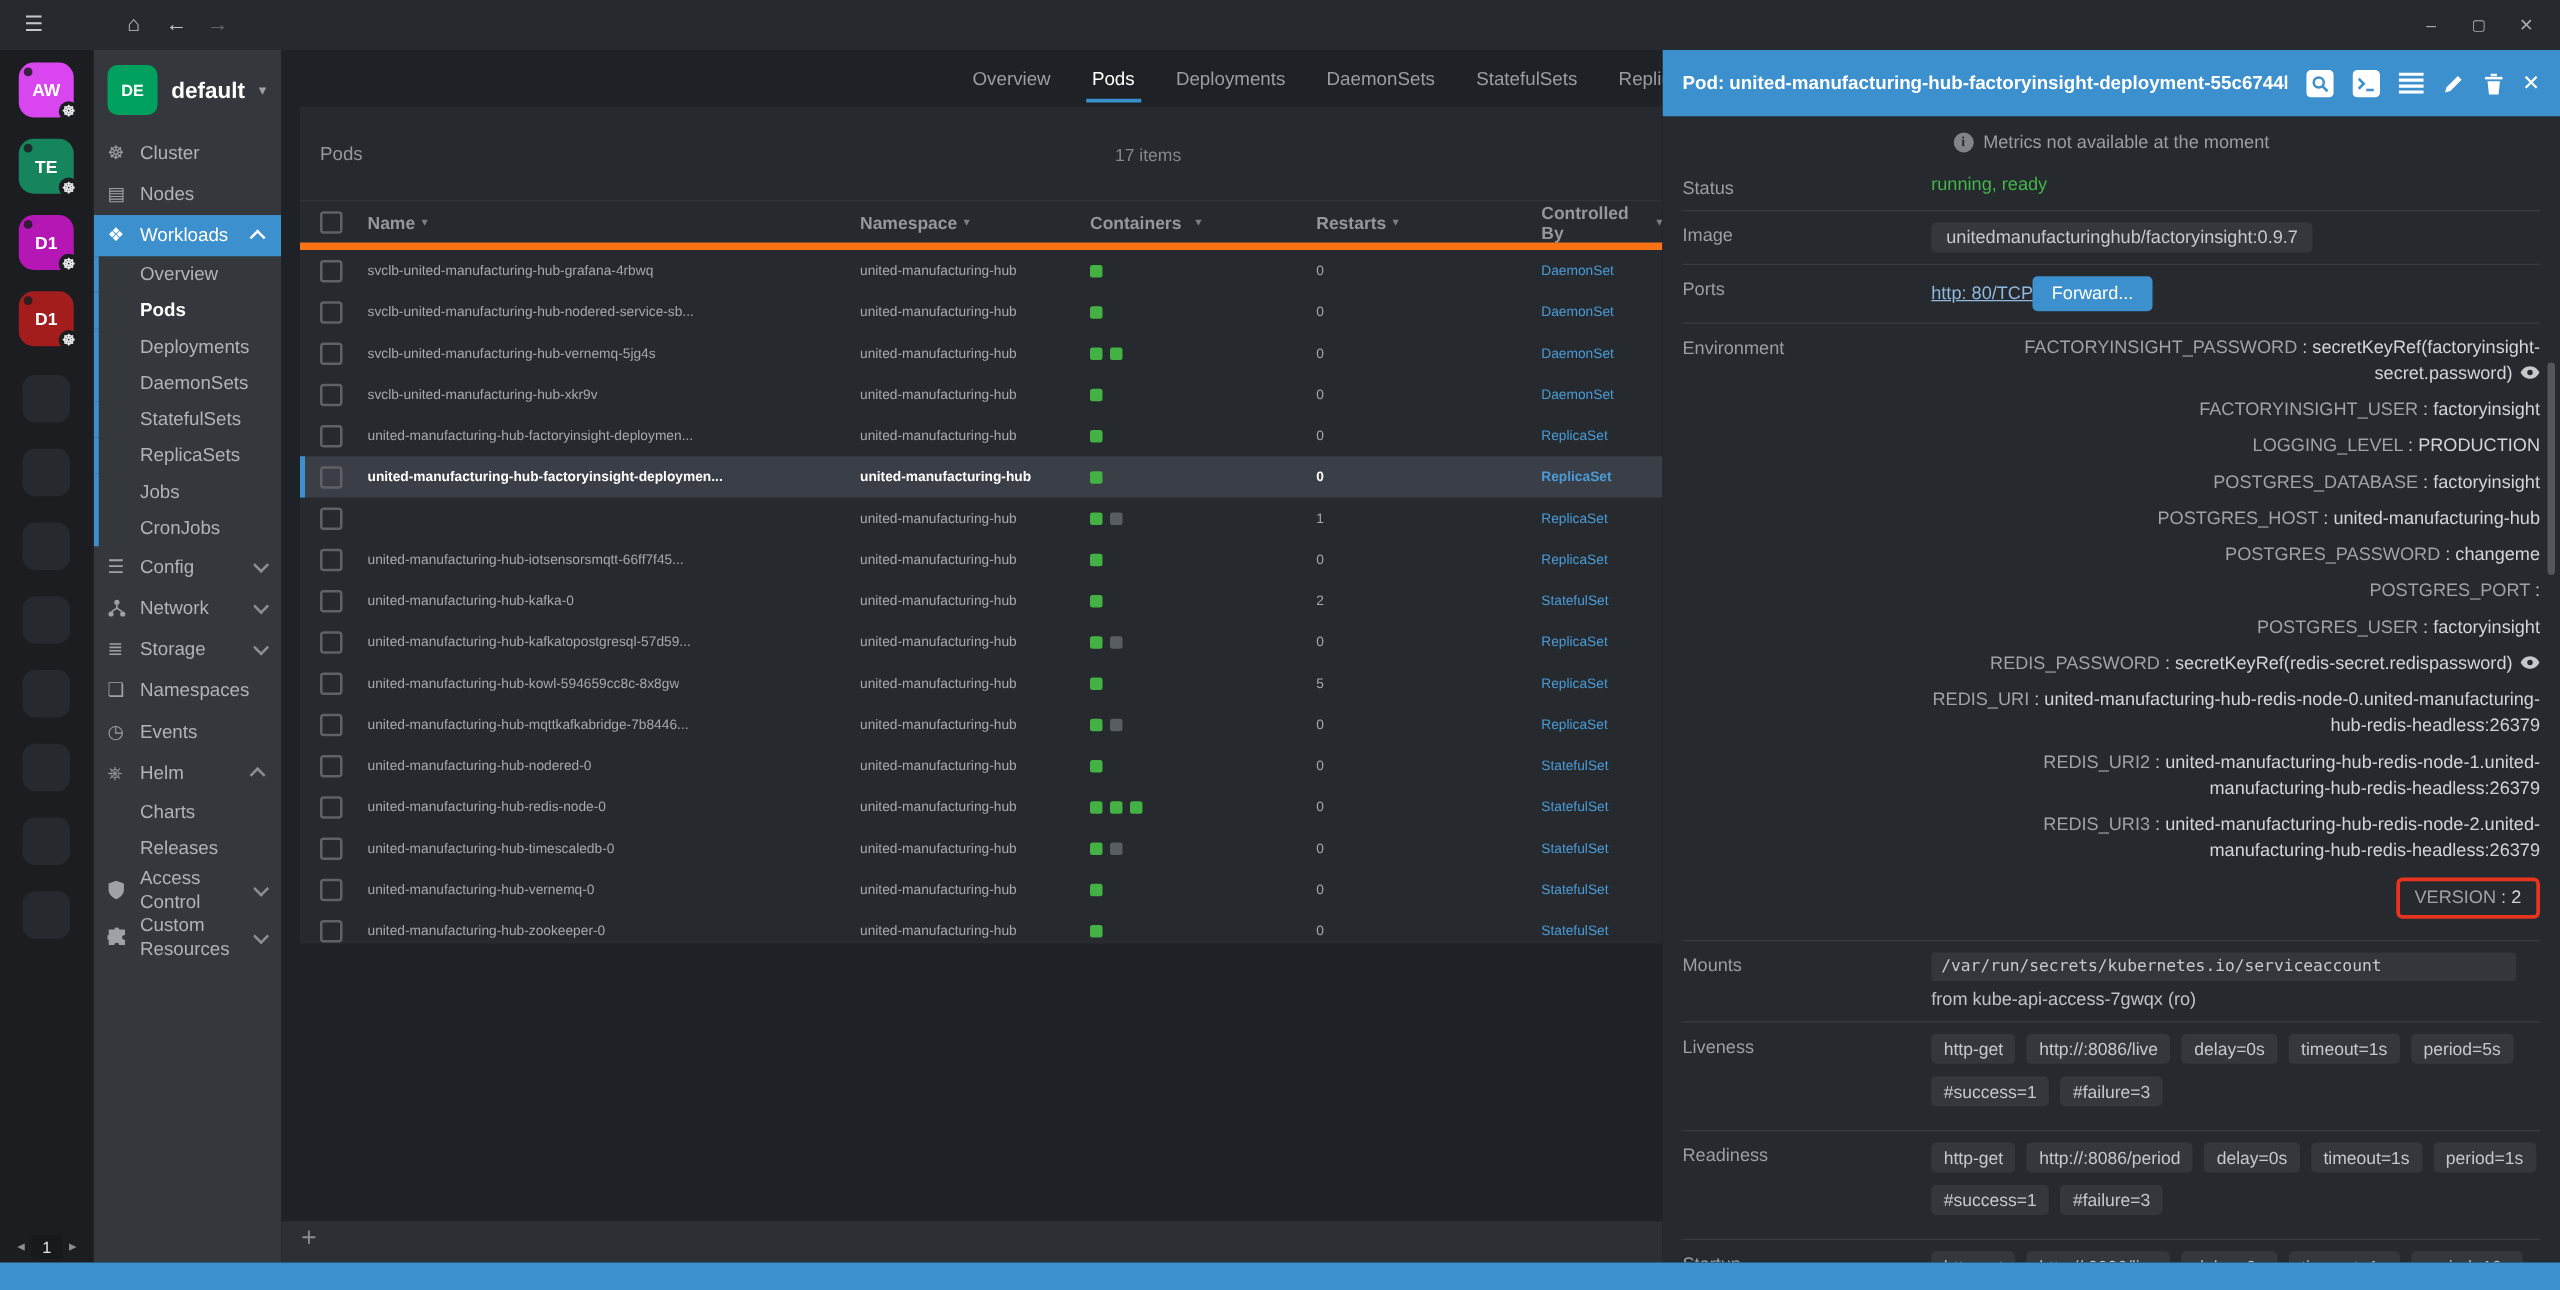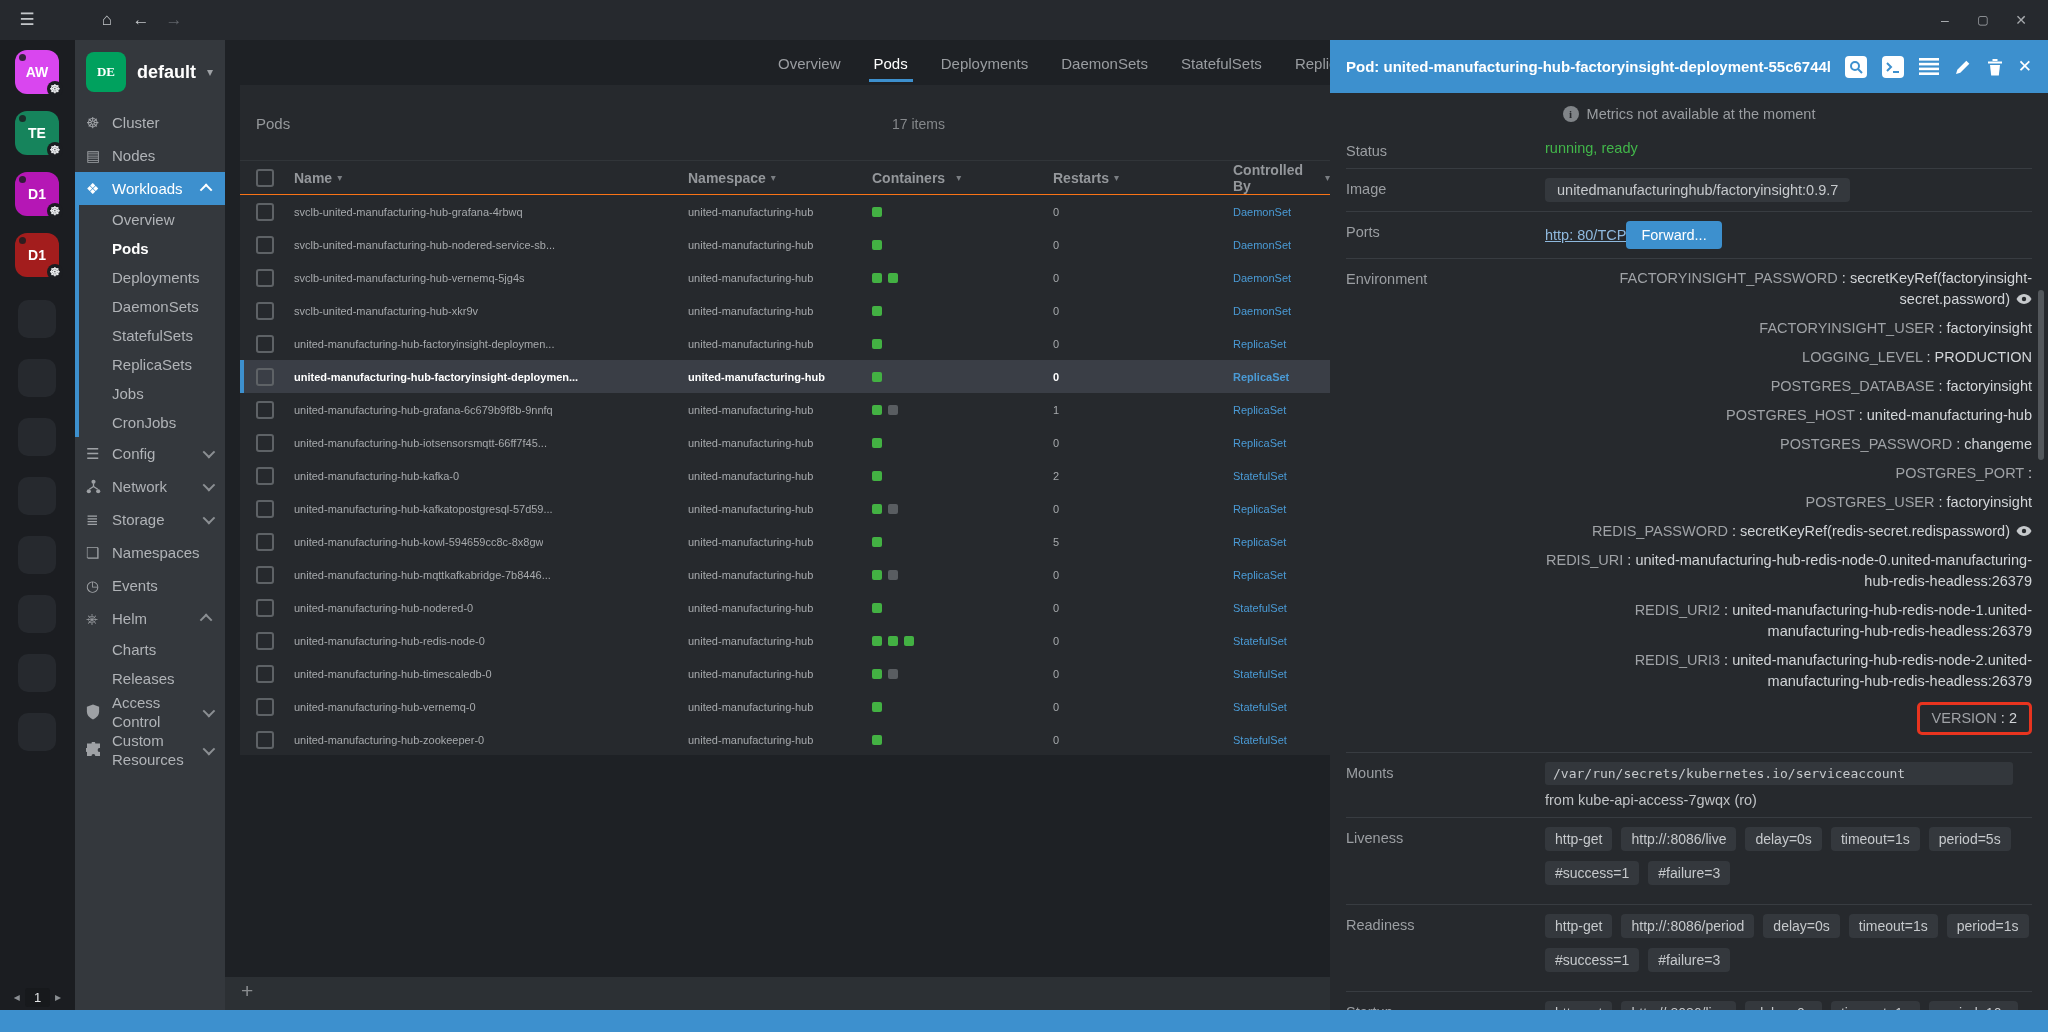--- a/index.html
+++ b/index.html
@@ -52,21 +52,21 @@
   #main{position:absolute;left:225px;top:40px;width:1105px;height:970px;background:#1e2125;overflow:hidden;}
   #tabs{position:absolute;left:551px;top:0;height:45px;display:flex;gap:29px;align-items:center;white-space:nowrap;}
   .tab{color:#9a9da1;font-size:15px;position:relative;padding:2px 2px 0 2px;}
   .tab.active{color:#fff;}
   .tab.active::after{content:"";position:absolute;left:-3px;right:-3px;bottom:-10px;height:3px;background:#3d90ce;}
 
   #pods-panel{position:absolute;left:15px;top:45px;width:1090px;height:670px;background:#26292d;}
   #ptitle{position:relative;height:75px;}
   #ptitle .t{position:absolute;left:16px;top:30px;color:#96999c;font-size:15px;}
   #ptitle .c{position:absolute;left:652px;top:31px;color:#85888b;font-size:14px;}
-  #phead{position:relative;height:33px;border-top:1px solid #313539;border-bottom:1px solid #f97316;
+  #phead{position:relative;height:33px;border-top:1px solid #313539;border-bottom:6px solid #f97316;
          font-size:14px;color:#94979b;font-weight:bold;}
   .cell{position:absolute;top:0;height:33px;display:flex;align-items:center;}
   .cx-check{left:16px;} .cx-name{left:54px;width:385px;} .cx-ns{left:448px;} .cx-cont{left:632px;gap:6px;}
   .cx-rst{left:813px;} .cx-ctl{left:993px;}
   .caret{color:#7a7e82;font-size:10px;margin-left:5px;font-weight:normal;}
   .cbox{width:14px;height:14px;border:2px solid #5e6266;border-radius:3px;}
   .trow{position:relative;height:33px;font-size:11px;color:#a6a9ac;}
   .trow .name{overflow:hidden;text-overflow:ellipsis;white-space:nowrap;display:block;}
   .trow.selected{background:#3a3e46;box-shadow:inset 4px 0 0 #3d90ce;color:#fff;font-weight:bold;}
   .sq{width:10px;height:10px;border-radius:2px;flex:none;}
@@ -134,21 +134,21 @@
       <div class="ph" style="top: 378px;"></div>
       <div class="ph" style="top: 437px;"></div>
       <div class="ph" style="top: 496px;"></div>
       <div class="ph" style="top: 555px;"></div>
       <div class="ph" style="top: 614px;"></div>
       <div class="ph" style="top: 673px;"></div>
     </div>
 
   <div id="sidebar">
     <div id="context">
-      <div id="ctx-avatar" style="background: rgb(0, 161, 94); font-family: Liberation Serif, serif;">DE</div>
+      <div id="ctx-avatar" style="background: rgb(0, 161, 94);">DE</div>
       <div id="ctx-name">default</div>
       <div id="ctx-caret">▾</div>
     </div>
     <div id="side-items">
         <div class="side-item">
           <span class="ico">☸</span>
           <span class="lbl">Cluster</span>
         </div>
         <div class="side-item">
           <span class="ico">▤</span>
@@ -379,23 +379,20 @@
               <span class="sq g"></span>
             </span>
             <span class="cell cx-rst">0</span>
             <span class="cell cx-ctl">
               <span class="ctl-link">ReplicaSet</span>
             </span>
           </div>
           <div class="trow">
             <span class="cell cx-check">
               <span class="cbox"></span>
-            </span>
-            <span class="cell cx-name">
-              <span class="name">united-manufacturing-hub-grafana-6c679b9f8b-9nnfq</span>
             </span>
             <span class="cell cx-ns">united-manufacturing-hub</span>
             <span class="cell cx-cont">
               <span class="sq g"></span>
               <span class="sq x"></span>
             </span>
             <span class="cell cx-rst">1</span>
             <span class="cell cx-ctl">
               <span class="ctl-link">ReplicaSet</span>
             </span>

